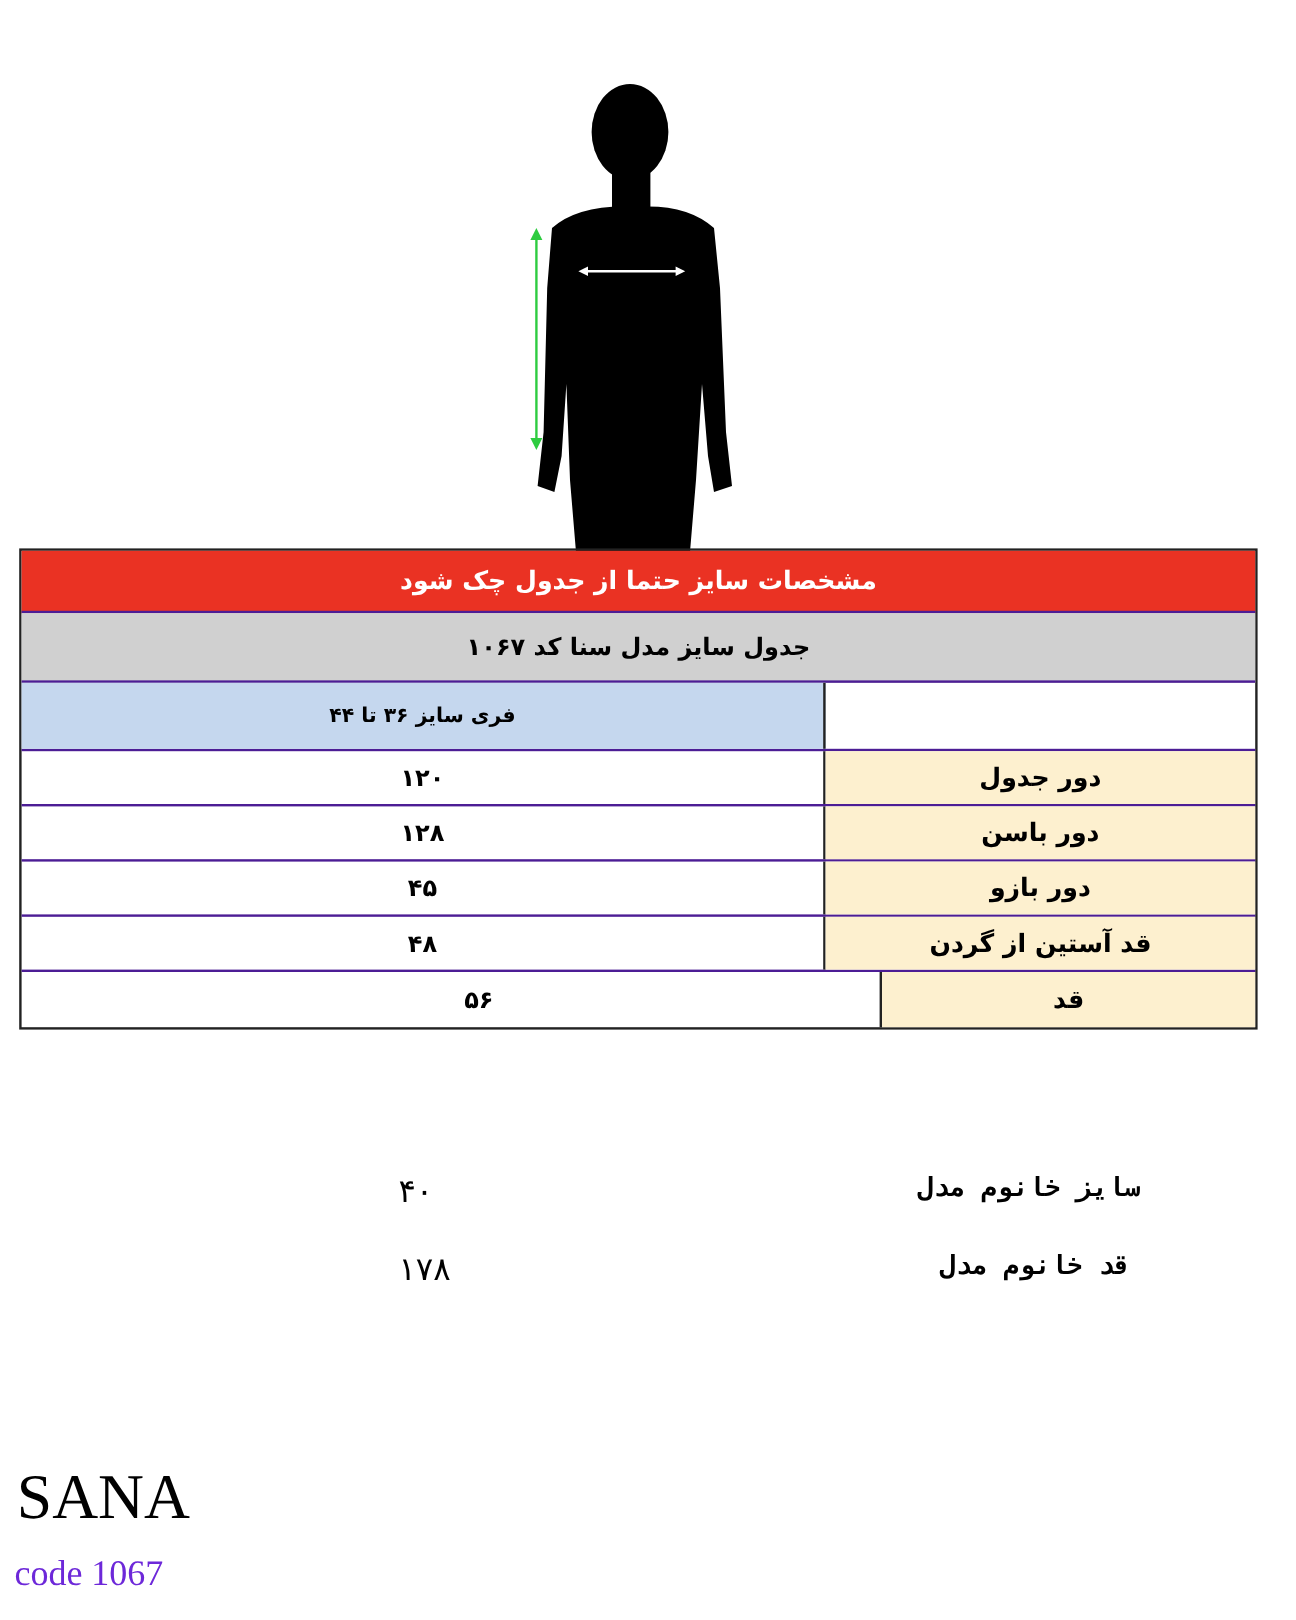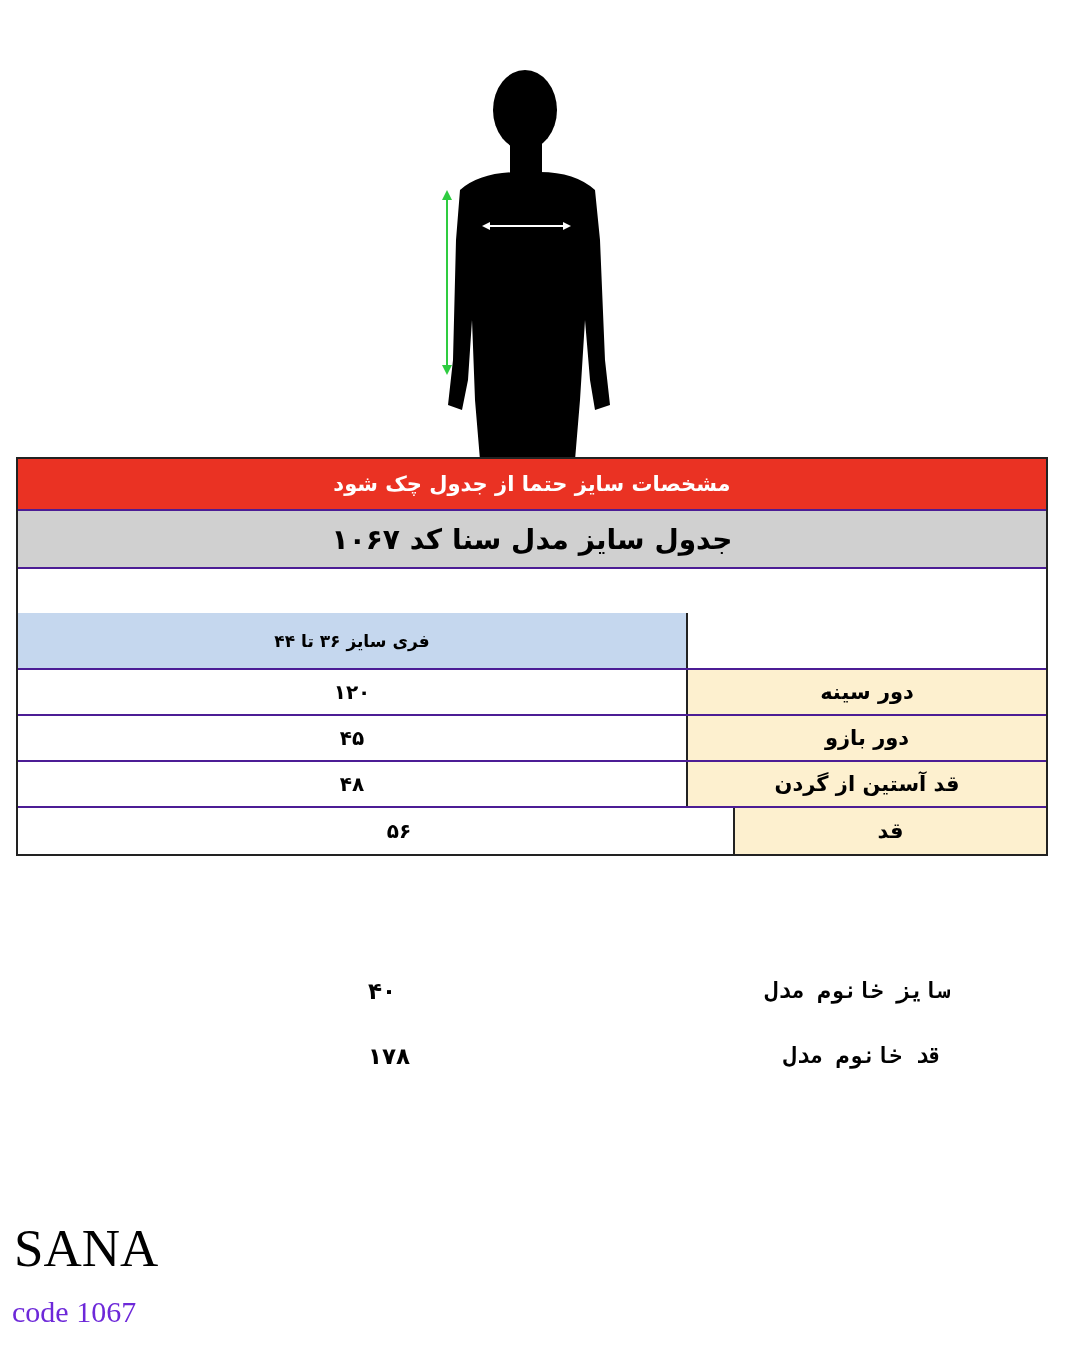--- a/index.html
+++ b/index.html
@@ -4,30 +4,30 @@
 <style>
   html, body { margin:0; padding:0; }
   body { width:1080px; height:1350px; background:#ffffff; position:relative; overflow:hidden;
          font-family:"DejaVu Sans", sans-serif; }
   .figure { position:absolute; left:420px; top:60px; width:240px; height:400px; }
   .table { position:absolute; left:16px; top:457px; width:1032px; border:2px solid #222; box-sizing:border-box; }
   .row { display:flex; border-bottom:2px solid #4c1d95; box-sizing:border-box; }
   .row:last-child { border-bottom:none;margin-left:47px; }
   .banner { justify-content:center; align-items:center; font-weight:bold; color:#000; direction:rtl; }
   .banner.red { background:#ea3223; color:#fff; height:52px; font-size:21px; }
-  .banner.gray { background:#d0d0d0; height:58px; font-size:28px; }
+  .banner.gray { background:#d0d0d0; height:58px; font-size:20px; }
   .cell { display:flex; align-items:center; justify-content:center; font-weight:bold; direction:rtl; box-sizing:border-box; }
   .cell.val { width:670px; border-right:2px solid #222; font-size:20px; }
   .cell.lbl { flex:1; background:#fdf0cf; font-size:21px; }
-  .row.head { height:57px;margin-top:44px; }
+  .row.head { height:57px; }
   .row.head .cell.val { background:#c5d7ee; font-size:17px; }
   .row.body { height:46px; }
   .extra { position:absolute; left:0; width:1080px; height:60px; }
   .extra .lbl { position:absolute; right:130px; top:0; font-size:22px; font-weight:bold; direction:rtl;font-family:Liberation Mono, monospace; }
-  .extra .val { position:absolute; left:332px; top:0; font-size:23px; font-weight:bold; direction:rtl;margin-left:36px; }
+  .extra .val { position:absolute; left:332px; top:0; font-size:27px; font-weight:normal; direction:rtl; }
   .brand { position:absolute; left:14px; top:1222px; font-family:"Liberation Serif", serif; font-size:53px; color:#000; line-height:1; }
   .code { position:absolute; left:12px; top:1297px; font-family:Liberation Serif, serif; font-size:30px; color:#6d28d9; line-height:1; }
 </style>
 </head>
 <body>
 
 <svg class="figure" viewBox="0 0 240 400">
 
   <ellipse cx="105" cy="50" rx="32" ry="40" fill="#000"></ellipse>
 
@@ -49,21 +49,25 @@
     <span>مشخصات سایز حتما از جدول چک شود</span>
   </div>
   <div class="row banner gray">
     <span>جدول سایز مدل  سنا  کد ۱۰۶۷</span>
   </div>
   <div class="row head">
     <div class="cell val">فری سایز ۳۶ تا ۴۴</div>
   </div>
   <div class="row body">
     <div class="cell val">۱۲۰</div>
-    <div class="cell lbl">دور سینه</div>
+    <div class="cell lbl">دور جدول</div>
+  </div>
+  <div class="row body">
+    <div class="cell val">۱۲۸</div>
+    <div class="cell lbl">دور باسن</div>
   </div>
   <div class="row body">
     <div class="cell val">۴۵</div>
     <div class="cell lbl">دور بازو</div>
   </div>
   <div class="row body">
     <div class="cell val">۴۸</div>
     <div class="cell lbl">قد آستین از گردن</div>
   </div>
   <div class="row body">

